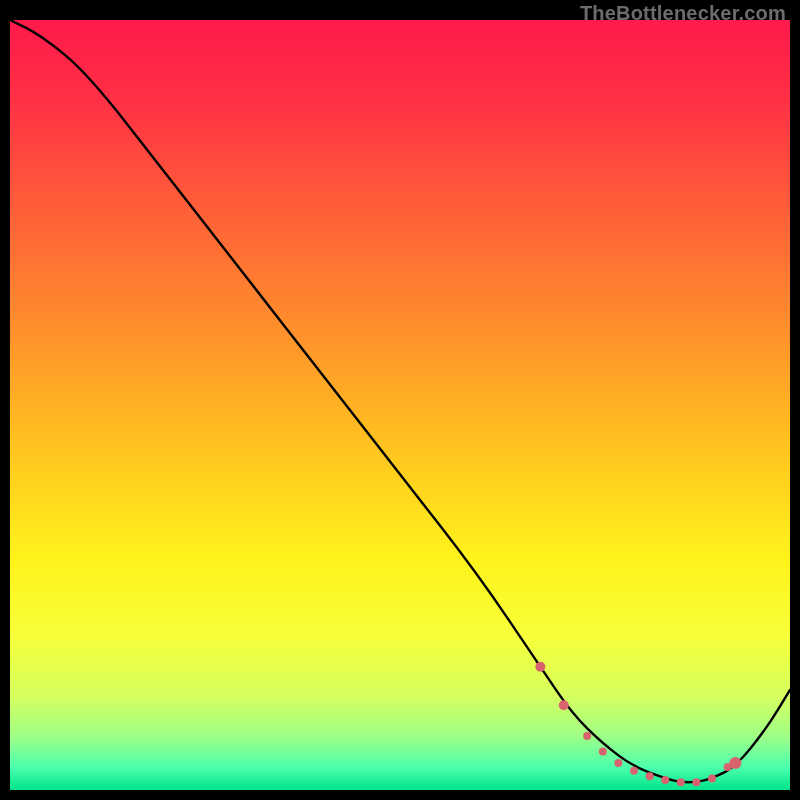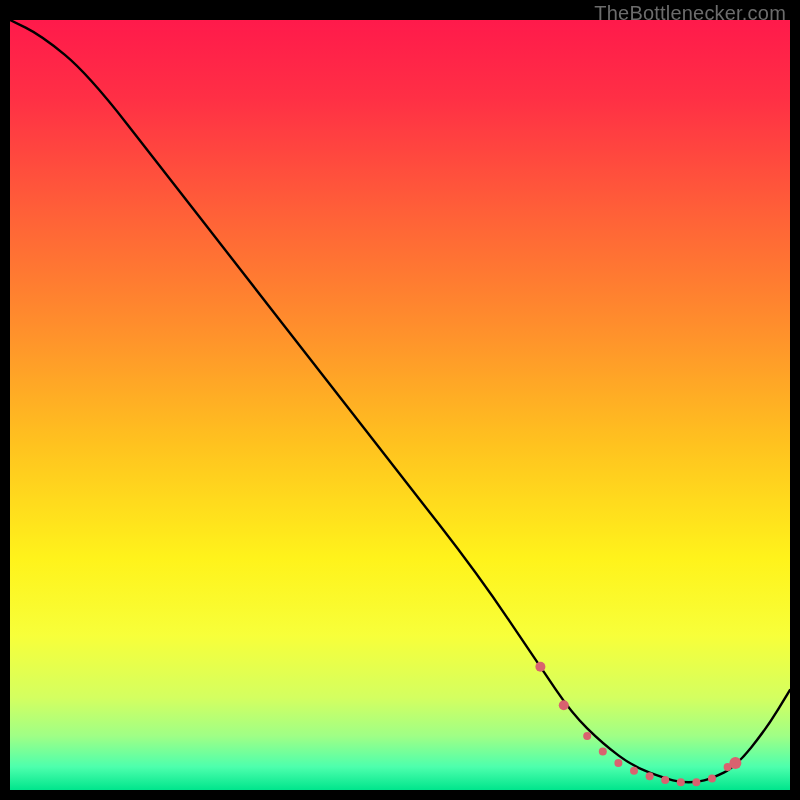--- a/index.html
+++ b/index.html
@@ -18,21 +18,21 @@
     width: 780px;
     height: 770px;
     background: #000;
   }
   .attribution {
     position: absolute;
     top: 2px;
     right: 14px;
     color: #6c6c6c;
     font-size: 20px;
-    font-weight: 400;
+    font-weight: 700;
     letter-spacing: 0.2px;
   }
   svg {
     display: block;
   }
 </style>
 </head>
 <body>
 
 <div class="attribution">TheBottlenecker.com</div>

